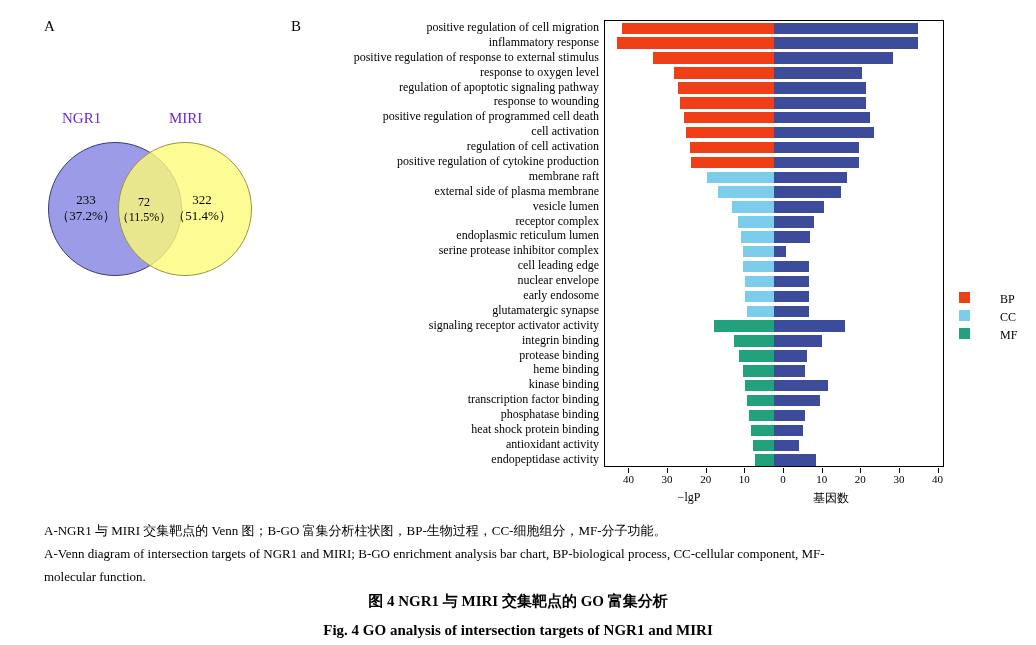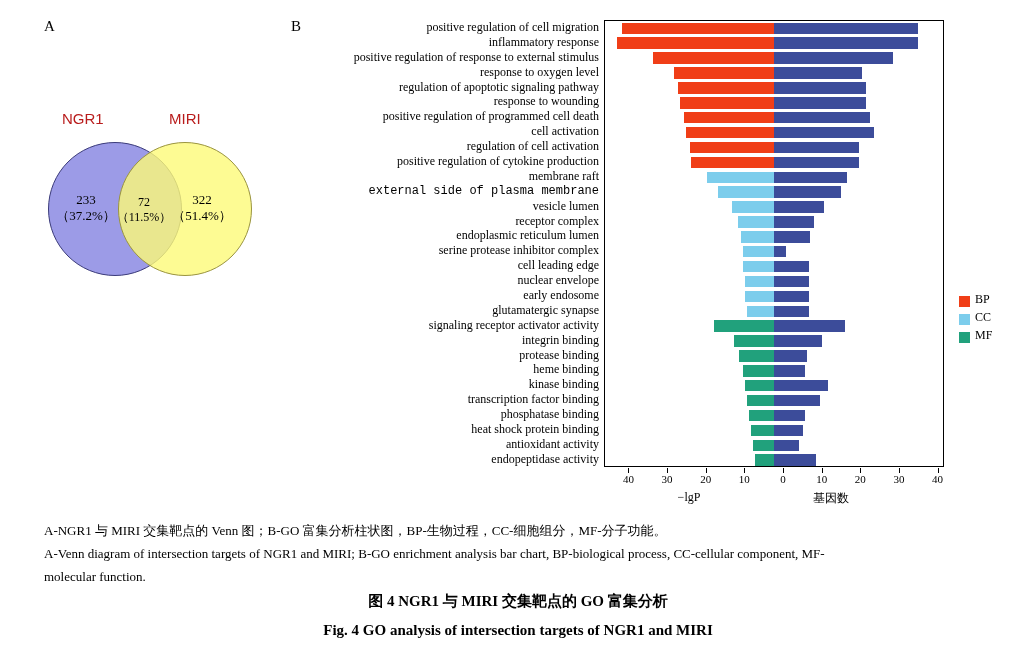--- a/index.html
+++ b/index.html
@@ -35,22 +35,22 @@
   #venn-panel {
     position: absolute;
     left: 30px;
     top: 100px;
     width: 240px;
     height: 250px;
   }
   .venn-title {
     position: absolute;
     font-size: 15px;
-    font-family: Liberation Sans, sans-serif;
-    color: #b91c1c;
+    font-family: Liberation Serif, serif;
+    color: #6d28d9;
   }
   #venn-title-left { left: 32px; top: 10px; }
   #venn-title-right { left: 139px; top: 10px; }
   .venn-circle {
     position: absolute;
     width: 132px;
     height: 132px;
     border-radius: 50%;
     top: 42px;
     border: 1px solid #3b3b7a;
@@ -159,22 +159,23 @@
   
   #legend {
     position: absolute;
     left: 668px;
     top: 272px;
     font-size: 12px;
     font-family: "Liberation Serif", serif;
   }
   .legend-item {
     display: flex;
-    align-items: flex-end;
+    align-items: flex-start;
     margin-bottom: 3px;
+    gap: 25px;
   }
   .legend-swatch {
     width: 11px;
     height: 11px;
     margin-right: 5px;
   }
 
   
   #caption {
     position: absolute;
@@ -232,21 +233,21 @@
         <div class="term-label" style="height: 14.9px; line-height: 14.9px;">inflammatory response</div>
         <div class="term-label" style="height: 14.9px; line-height: 14.9px;">positive regulation of response to external stimulus</div>
         <div class="term-label" style="height: 14.9px; line-height: 14.9px;">response to oxygen level</div>
         <div class="term-label" style="height: 14.9px; line-height: 14.9px;">regulation of apoptotic signaling pathway</div>
         <div class="term-label" style="height: 14.9px; line-height: 14.9px;">response to wounding</div>
         <div class="term-label" style="height: 14.9px; line-height: 14.9px;">positive regulation of programmed cell death</div>
         <div class="term-label" style="height: 14.9px; line-height: 14.9px;">cell activation</div>
         <div class="term-label" style="height: 14.9px; line-height: 14.9px;">regulation of cell activation</div>
         <div class="term-label" style="height: 14.9px; line-height: 14.9px;">positive regulation of cytokine production</div>
         <div class="term-label" style="height: 14.9px; line-height: 14.9px;">membrane raft</div>
-        <div class="term-label" style="height: 14.9px; line-height: 14.9px; font-family: Liberation Mono, monospace;">external side of plasma membrane</div>
+        <div class="term-label" style="height: 14.9px; line-height: 14.9px;">external side of plasma membrane</div>
         <div class="term-label" style="height: 14.9px; line-height: 14.9px;">vesicle lumen</div>
         <div class="term-label" style="height: 14.9px; line-height: 14.9px;">receptor complex</div>
         <div class="term-label" style="height: 14.9px; line-height: 14.9px;">endoplasmic reticulum lumen</div>
         <div class="term-label" style="height: 14.9px; line-height: 14.9px;">serine protease inhibitor complex</div>
         <div class="term-label" style="height: 14.9px; line-height: 14.9px;">cell leading edge</div>
         <div class="term-label" style="height: 14.9px; line-height: 14.9px;">nuclear envelope</div>
         <div class="term-label" style="height: 14.9px; line-height: 14.9px;">early endosome</div>
         <div class="term-label" style="height: 14.9px; line-height: 14.9px;">glutamatergic synapse</div>
         <div class="term-label" style="height: 14.9px; line-height: 14.9px;">signaling receptor activator activity</div>
         <div class="term-label" style="height: 14.9px; line-height: 14.9px;">integrin binding</div>

